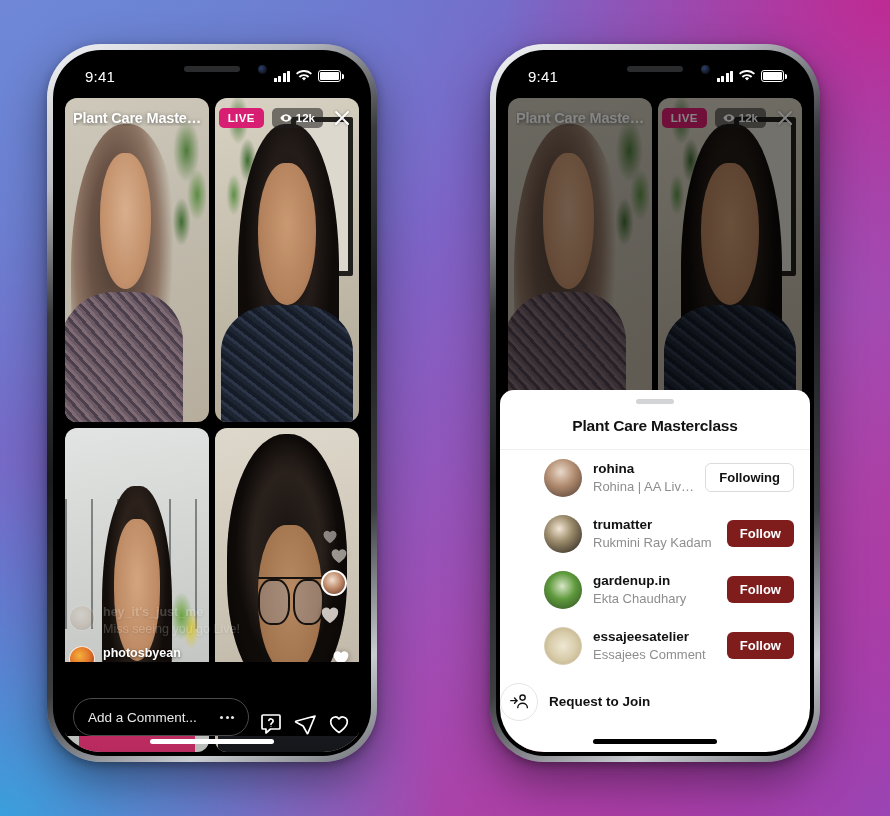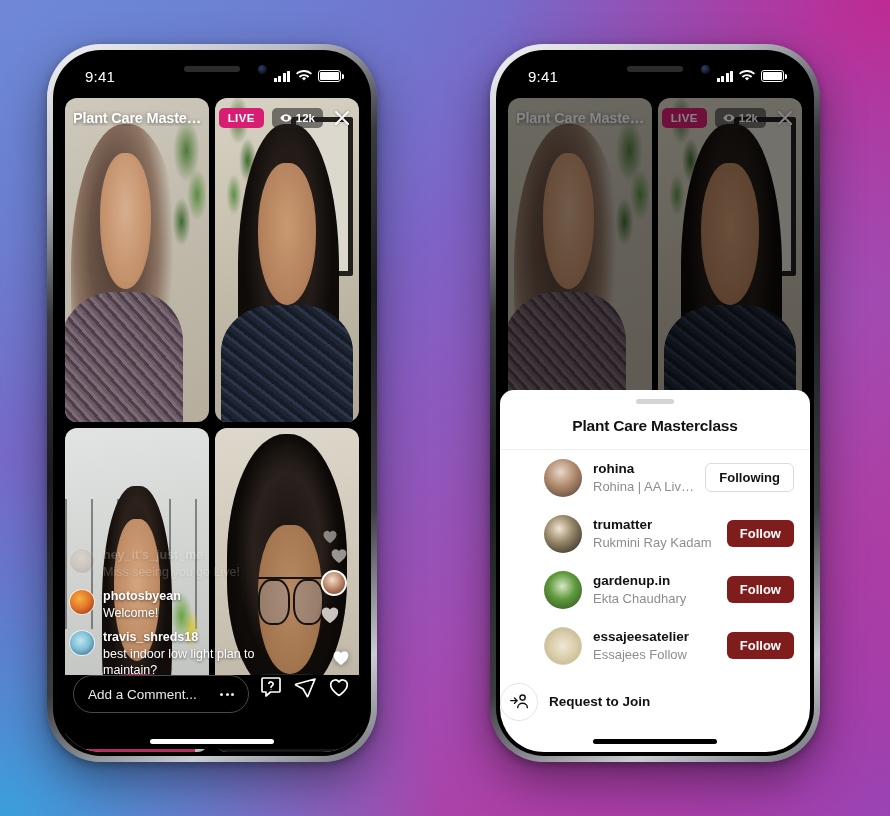--- a/index.html
+++ b/index.html
@@ -226,22 +226,22 @@
   .h3{right:4px;bottom:108px;opacity:.62;}
   .h4{right:14px;bottom:128px;opacity:.5;}
   .bubble-av{
     position:absolute;right:6px;bottom:76px;width:26px;height:26px;border-radius:50%;
     background:radial-gradient(circle at 42% 36%,#f0e0d0 0%,#c08a6a 46%,#5a3226 100%);
     border:2px solid #fff;box-sizing:border-box;
   }
 
   
   .bottombar{
-    position:absolute;left:0;right:0;bottom:3px;height:74px;
-    background:#000;display:flex;align-items:flex-start;
+    position:absolute;left:0;right:0;bottom:16px;height:74px;
+    background:#000;display:flex;align-items:flex-end;
     padding:0 16px;box-sizing:border-box;gap:10px;z-index:25;
   }
   .cmtbox{
     flex:1 1 auto;height:38px;border:1px solid #4a4a4c;border-radius:19px;
     display:flex;align-items:center;justify-content:space-between;
     padding:0 14px;box-sizing:border-box;
   }
   .cmtbox .ph{color:#e8e8ea;font-size:13.5px;}
   .dots{display:flex;gap:2.5px;align-items:center;}
   .dots i{width:3px;height:3px;border-radius:50%;background:#e8e8ea;display:block;}
@@ -394,27 +394,20 @@
         <div class="cmt-body">
           <div class="cmt-user">hey_it's_just_me</div>
           <div class="cmt-text">Miss seeing you go Live!</div>
         </div>
       </div>
       <div class="cmt">
         <div class="avatar av-a"></div>
         <div class="cmt-body">
           <div class="cmt-user">photosbyean</div>
           <div class="cmt-text">Welcome!</div>
-        </div>
-      </div>
-      <div class="cmt">
-        <div class="avatar av-b"></div>
-        <div class="cmt-body">
-          <div class="cmt-user">travis_shreds18</div>
-          <div class="cmt-text">best indoor low light plan to maintain?</div>
         </div>
       </div>
     </div>
 
     <div class="hearts">
       <span class="hrt h1">
         <svg width="20" height="18" viewBox="0 0 24 22">
               <path d="M12 21s-9-5.6-9-12a5 5 0 0 1 9-3 5 5 0 0 1 9 3c0 6.4-9 12-9 12z" fill="#fff"></path>
             </svg>
       </span>
@@ -577,21 +570,21 @@
             <div class="puser">gardenup.in</div>
             <div class="pname">Ekta Chaudhary</div>
           </div>
           <div class="btn btn-follow">Follow</div>
         </div>
 
         <div class="prow">
           <div class="pav pav4"></div>
           <div class="pinfo">
             <div class="puser">essajeesatelier</div>
-            <div class="pname">Essajees Follow</div>
+            <div class="pname">Essajees Comment</div>
           </div>
           <div class="btn btn-follow">Follow</div>
         </div>
 
         <div class="joinrow">
           <div class="joinicon">
             <svg width="21" height="21" viewBox="0 0 24 24" fill="none" stroke="#121212" stroke-width="1.6" stroke-linecap="round" stroke-linejoin="round">
               <circle cx="15.5" cy="7.5" r="3"></circle>
               <path d="M10 19c0-3 2.5-5 5.5-5s5.5 2 5.5 5"></path>
               <path d="M2 11h7"></path>

